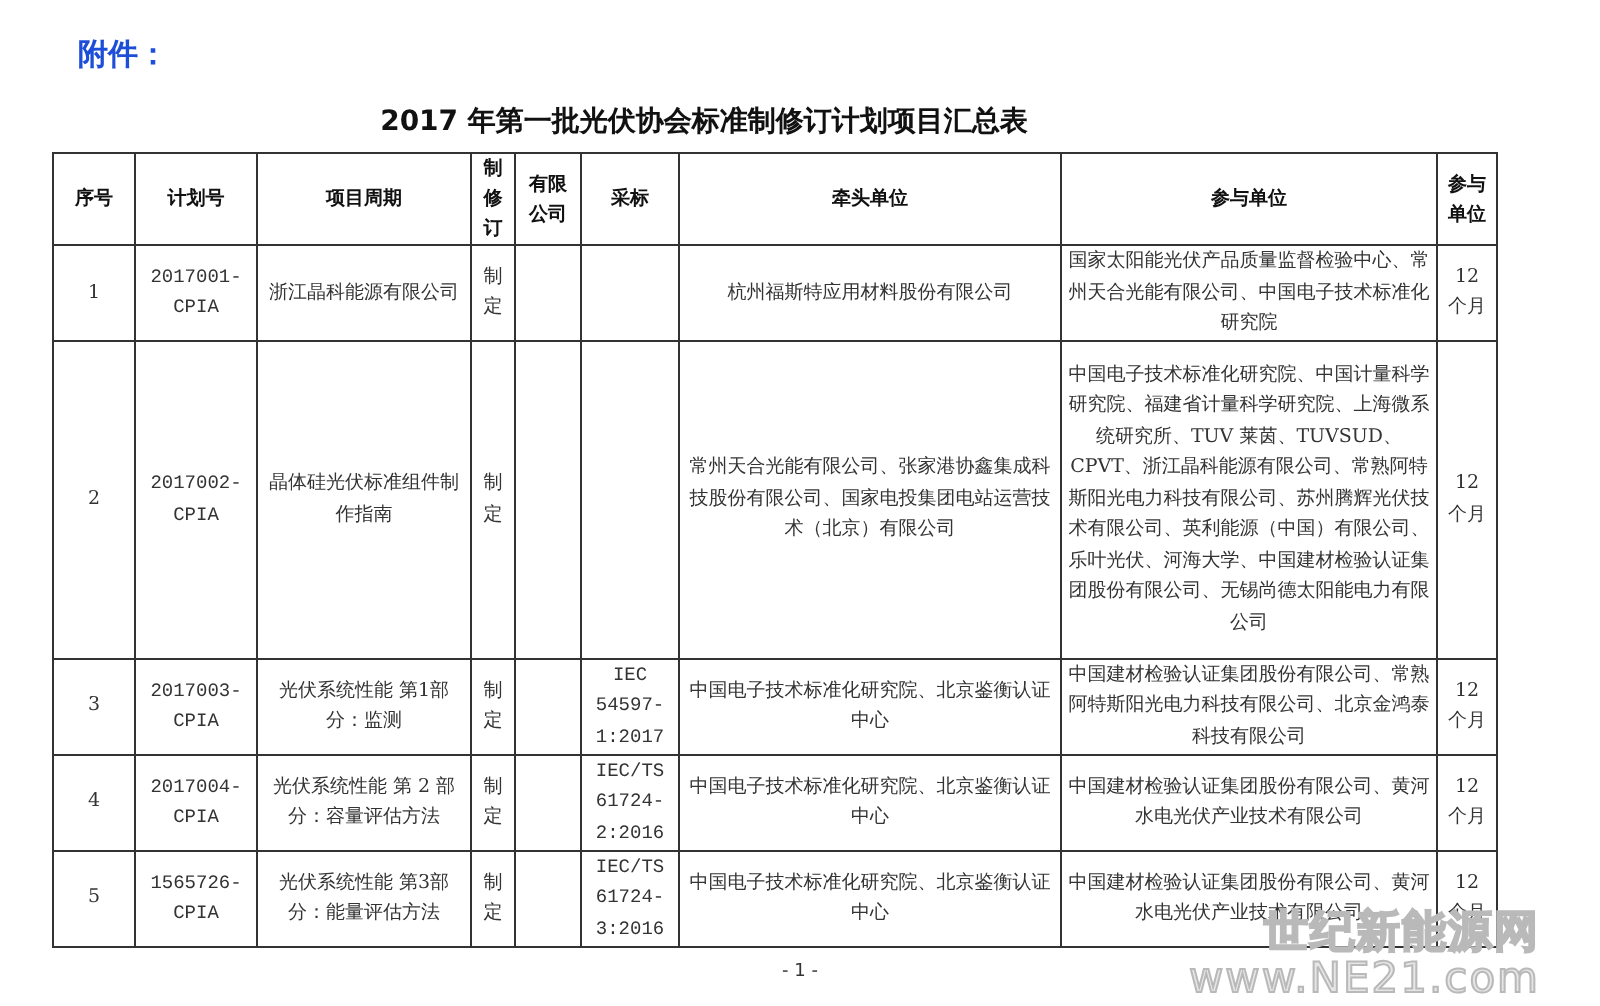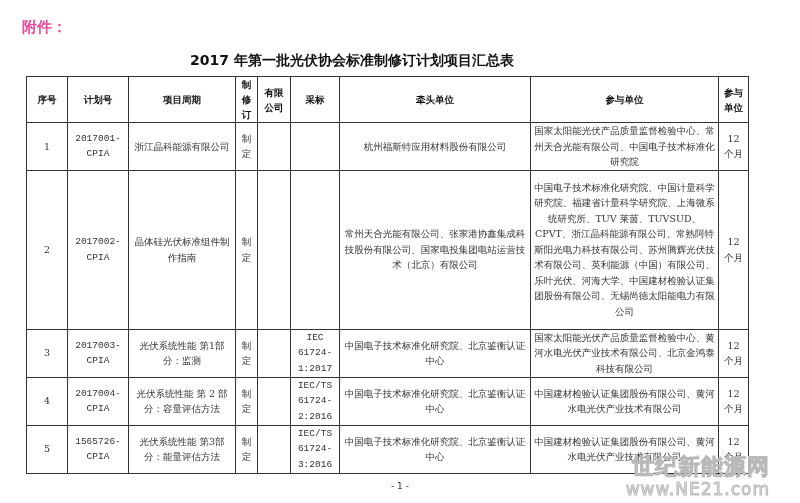--- a/index.html
+++ b/index.html
@@ -1,32 +1,32 @@
 <!DOCTYPE html>
 <html><head>
 <meta charset="utf-8">
 <style>
   html, body { margin:0; padding:0; }
   body { width:800px; height:503px; background:#ffffff; position:relative; overflow:hidden;
          font-family: "DejaVu Serif", "Liberation Serif", serif; color:#222; }
-  .attach { position:absolute; left:22px; top:18px; font-size:15px; font-weight:bold;
-            font-family:Liberation Serif, serif; color:#ec4899; }
+  .attach { position:absolute; left:39px; top:18px; font-size:15px; font-weight:bold;
+            font-family:Liberation Serif, serif; color:#1d4ed8; }
   .title { position:absolute; left:0; width:704px; top:52px; text-align:center; font-size:14px;
            font-weight:bold; font-family:"DejaVu Sans", sans-serif; color:#111; }
   table { position:absolute; left:26px; top:76px; border-collapse:collapse; table-layout:fixed; }
   td, th { border:1px solid #333; text-align:center; vertical-align:middle; padding:0 3px;
            font-size:9.5px; line-height:15.5px; color:#333; overflow:hidden; }
   th { font-family:"DejaVu Sans", sans-serif; font-weight:bold; font-size:9.5px; line-height:15px; color:#111; height:30px; }
   td.code { font-family:"Liberation Mono", "DejaVu Sans Mono", monospace; font-size:9.5px;margin-left:11px; }
   .r1 { height:46px; } .r2 { height:159px; } .r3, .r4, .r5 { height:48px; }
   .pagenum { position:absolute; left:0; width:800px; top:481px; text-align:center; font-size:9px; color:#333; font-family:"DejaVu Sans", sans-serif; }
   .wm { position:absolute; right:30px; top:455px; text-align:right; color:#e6e6e6;
         font-family:"DejaVu Sans", sans-serif; -webkit-text-stroke:1px #b9b9b9; }
   .wm .cn { font-size:22px; letter-spacing:1px; font-weight:bold; line-height:24px; }
-  .wm .url { font-size:17px; letter-spacing:1px; line-height:20px; }
+  .wm .url { font-size:21px; letter-spacing:1px; line-height:20px; }
 </style>
 </head>
 <body>
 
 <div class="attach">附件：</div>
 <div class="title">2017 年第一批光伏协会标准制修订计划项目汇总表</div>
 
 <table>
   <colgroup>
     <col style="width:41px">
@@ -74,23 +74,23 @@
       <td>常州天合光能有限公司、张家港协鑫集成科技股份有限公司、国家电投集团电站运营技术（北京）有限公司</td>
       <td>中国电子技术标准化研究院、中国计量科学研究院、福建省计量科学研究院、上海微系统研究所、TUV 莱茵、TUVSUD、CPVT、浙江晶科能源有限公司、常熟阿特斯阳光电力科技有限公司、苏州腾辉光伏技术有限公司、英利能源（中国）有限公司、乐叶光伏、河海大学、中国建材检验认证集团股份有限公司、无锡尚德太阳能电力有限公司</td>
       <td>12 个月</td>
     </tr>
     <tr class="r3">
       <td>3</td>
       <td class="code">2017003-CPIA</td>
       <td>光伏系统性能 第1部分：监测</td>
       <td>制定</td>
       <td></td>
-      <td class="code">IEC 61724-1:2017</td>
+      <td class="code">IEC 54597-1:2017</td>
       <td>中国电子技术标准化研究院、北京鉴衡认证中心</td>
-      <td>国家太阳能光伏产品质量监督检验中心、黄河水电光伏产业技术有限公司、北京金鸿泰科技有限公司</td>
+      <td>中国建材检验认证集团股份有限公司、常熟阿特斯阳光电力科技有限公司、北京金鸿泰科技有限公司</td>
       <td>12 个月</td>
     </tr>
     <tr class="r4">
       <td>4</td>
       <td class="code">2017004-CPIA</td>
       <td>光伏系统性能 第 2 部分：容量评估方法</td>
       <td>制定</td>
       <td></td>
       <td class="code">IEC/TS 61724-2:2016</td>
       <td>中国电子技术标准化研究院、北京鉴衡认证中心</td>

